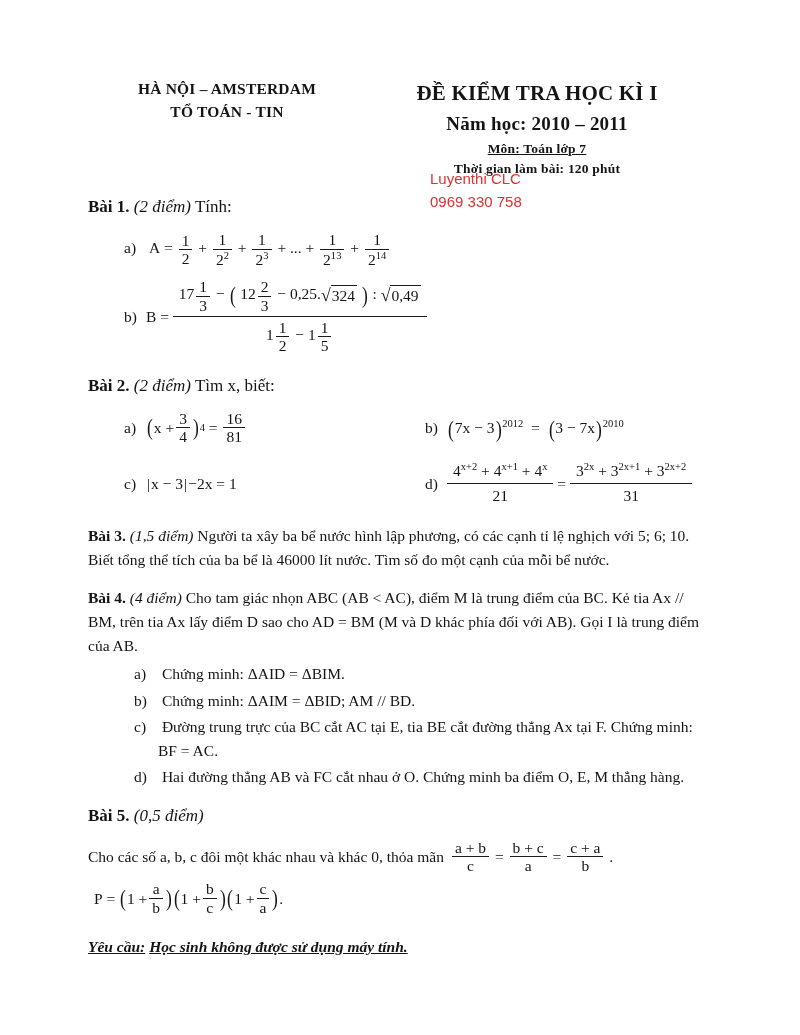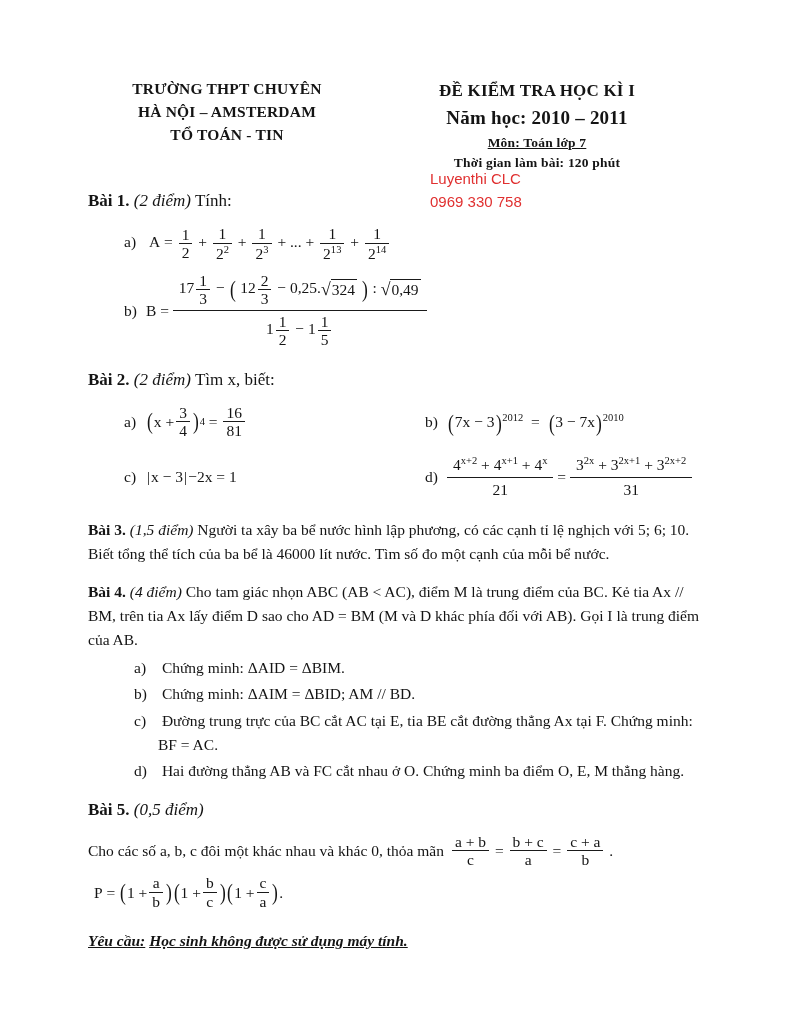--- a/index.html
+++ b/index.html
@@ -47,21 +47,21 @@
     text-align: center;
     line-height: 1.52;
   }
   .hdr-left div, .hdr-right div {
     font-weight: bold;
     letter-spacing: .2px;
   }
   .hdr-left .l1 { font-size: 15.5px; }
   .hdr-left .l2 { font-size: 15.5px; }
   .hdr-left .l3 { font-size: 15.5px; }
-  .hdr-right .r1 { font-size: 17px; }
+  .hdr-right .r1 { font-size: 21px; }
   .hdr-right .r2 { font-size: 19px; }
   .hdr-right .r3 { font-size: 13.5px; text-decoration: underline; }
   .hdr-right .r4 { font-size: 13.5px; }
 
   
   .watermark {
     position: absolute;
     left: 430px;
     top: 168px;
     color: #e03030;
@@ -175,21 +175,20 @@
   }
 </style>
 </head>
 <body>
 
 <div class="page">
   <div class="sheet">
 
     <div class="header">
       <div class="hdr-left">
-        <div class="l1">TRƯỜNG THPT CHUYÊN</div>
         <div class="l2">HÀ NỘI – AMSTERDAM</div>
         <div class="l3">TỔ TOÁN - TIN</div>
       </div>
       <div class="hdr-right">
         <div class="r1">ĐỀ KIỂM TRA HỌC KÌ I</div>
         <div class="r2">Năm học: 2010 – 2011</div>
         <div class="r3">Môn: Toán lớp 7</div>
         <div class="r4">Thời gian làm bài: 120 phút</div>
       </div>
     </div>

